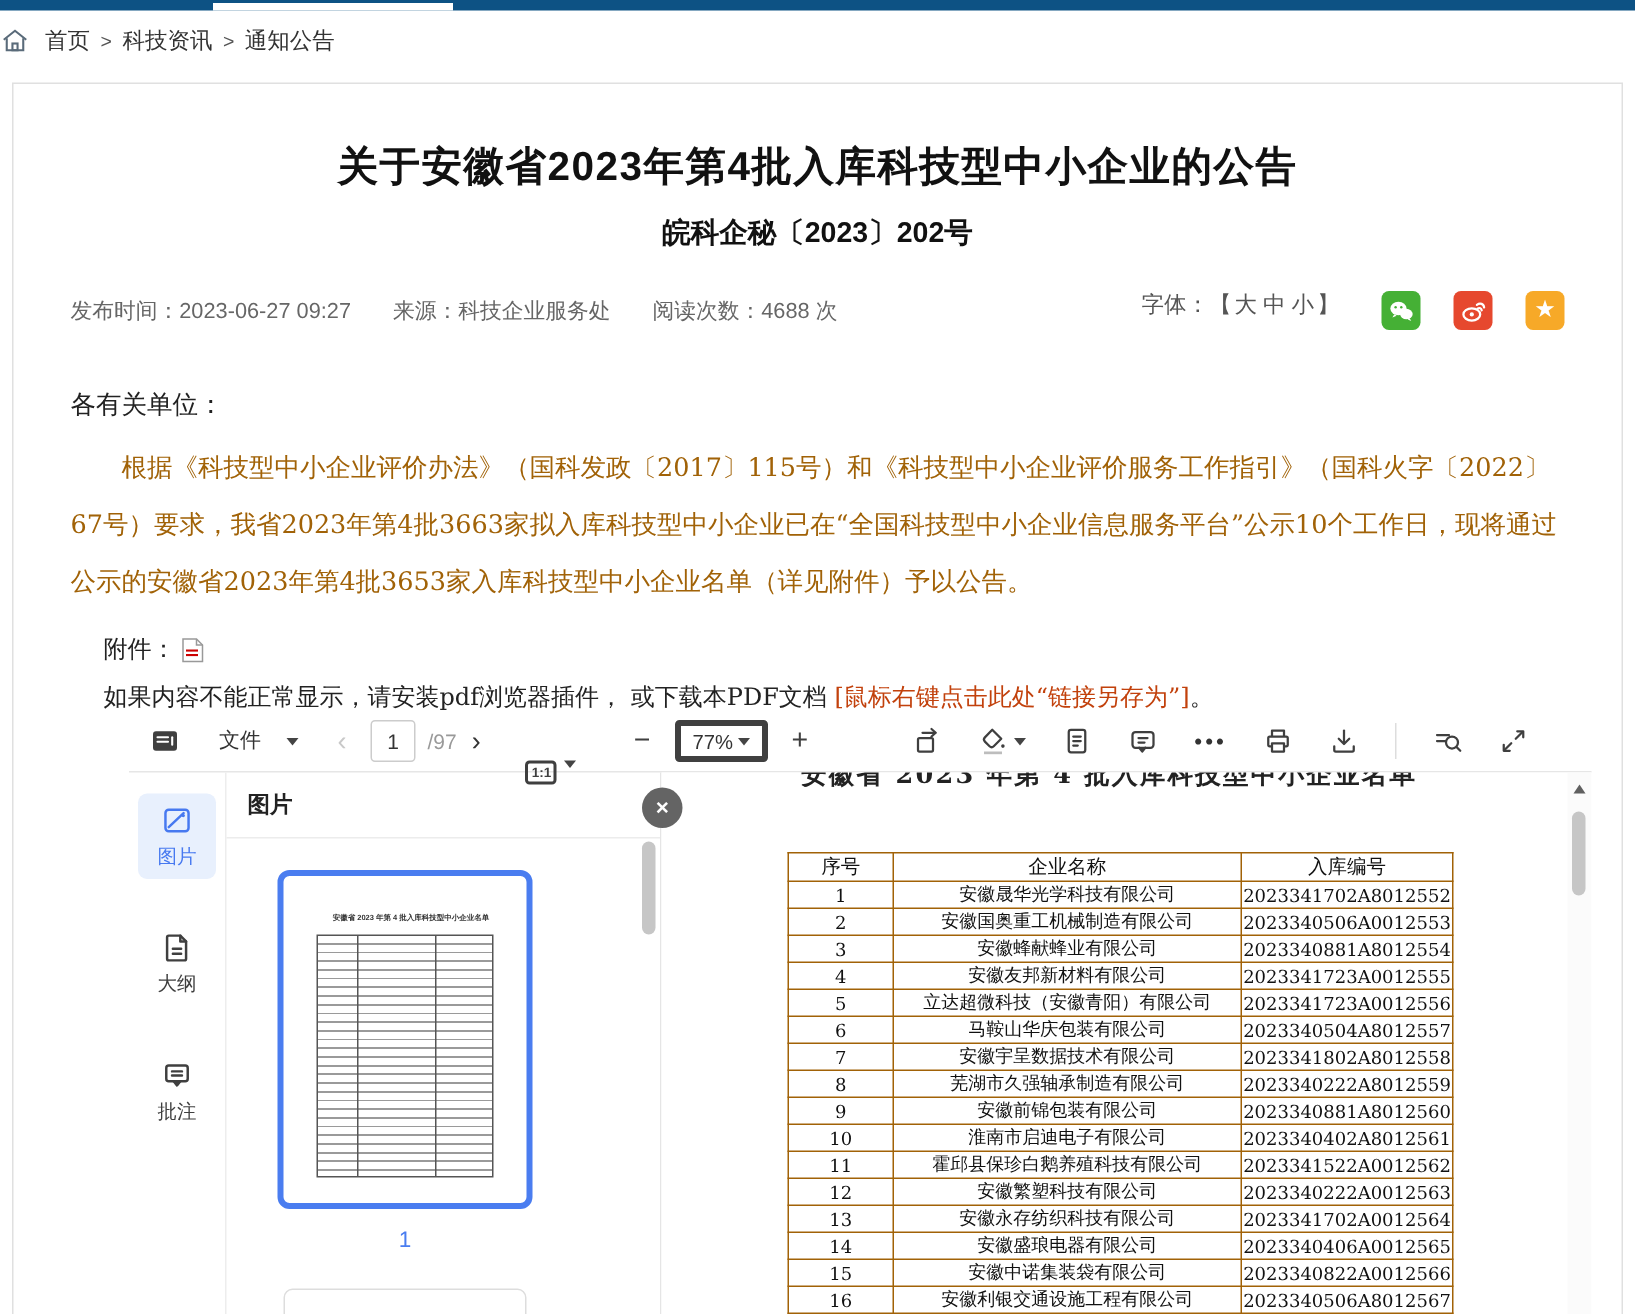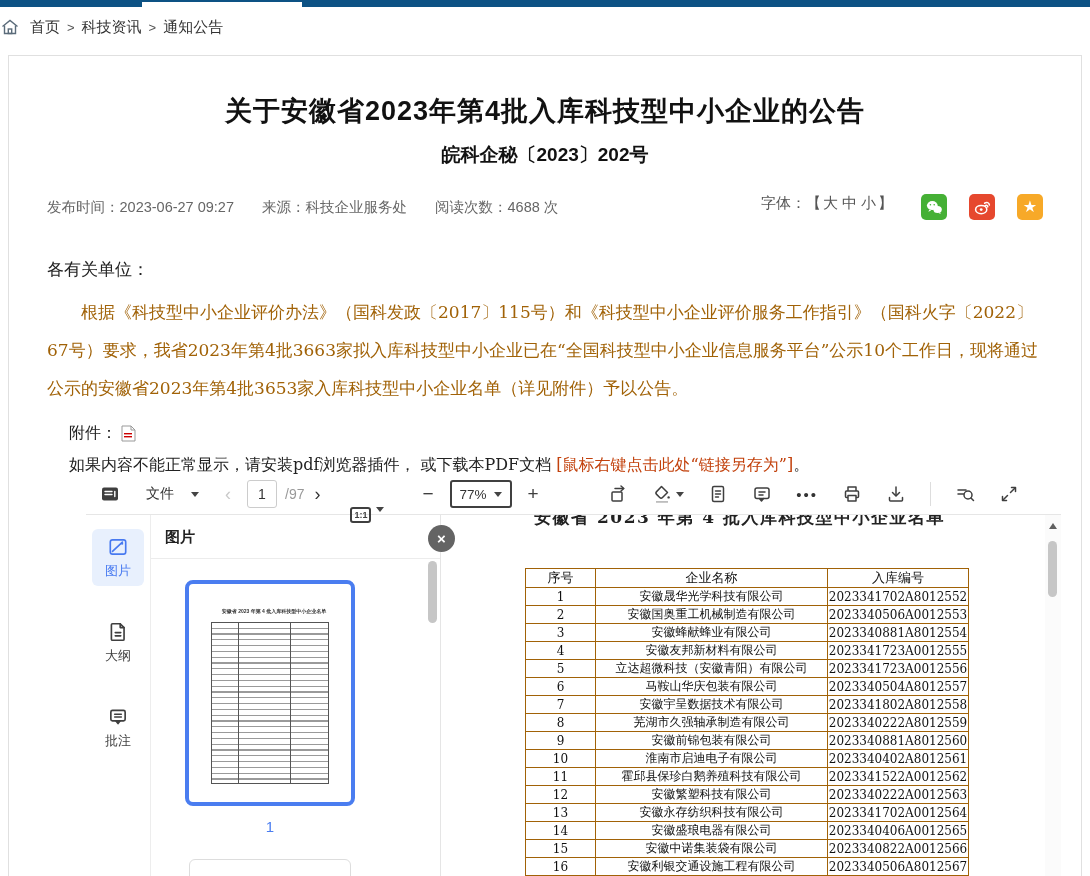--- a/index.html
+++ b/index.html
@@ -53,21 +53,21 @@
   .caret { width:0; height:0; border-left:4px solid transparent; border-right:4px solid transparent; border-top:5px solid #444; }
   .chev { font-size:18px; line-height:1; cursor:pointer; }
   .chev.prev { color:#c9c9c9; margin-left:26px; }
   .chev.next { color:#333; margin-left:10px; }
   .page-box { width:30px; height:28px; border:1px solid #ccc; border-radius:3px; text-align:center; font-size:14px; color:#333; margin-left:16px; }
   .page-total { font-size:14px; color:#999; margin-left:8px; }
   .fit-box { display:flex; align-items:flex-start; gap:5px; margin-left:30px; cursor:pointer;margin-top:42px; }
   .fit-inner { border:2px solid #3f3f3f; border-radius:3px; font-size:9px; font-weight:bold; color:#3f3f3f; padding:1px 2px; }
   .zoom-minus,.zoom-plus { font-size:19px; color:#3f3f3f; cursor:pointer; }
   .zoom-minus { margin-left:38px; }
-  .zoom-sel { width:62px; height:28px; border:2px solid #404040; border-radius:3px; display:flex; align-items:center; justify-content:space-between; padding:0 8px; font-size:13.5px; color:#333; margin-left:16px; cursor:pointer; }
+  .zoom-sel { width:62px; height:28px; border:4px solid #404040; border-radius:3px; display:flex; align-items:center; justify-content:space-between; padding:0 8px; font-size:13.5px; color:#333; margin-left:16px; cursor:pointer; }
   .zoom-plus { margin-left:16px; }
   .ellipsis { font-size:15px; letter-spacing:2px; color:#333; cursor:pointer; }
   .tb-div { width:1px; height:24px; background:#ddd; }
 
   .pv-body { position:relative; display:flex; height:379px; }
 
   
   .rail { width:65px; border-right:1px solid #ededed; padding-top:14px; display:flex; flex-direction:column; align-items:center; gap:28px; }
   .rail-item { width:52px; padding:7px 0 6px; display:flex; flex-direction:column; align-items:center; gap:4px; border-radius:6px; cursor:pointer; color:#3f3f3f; font-size:13px; }
   .rail-item.active { background:#e8f0fd; color:#4779f0; }

